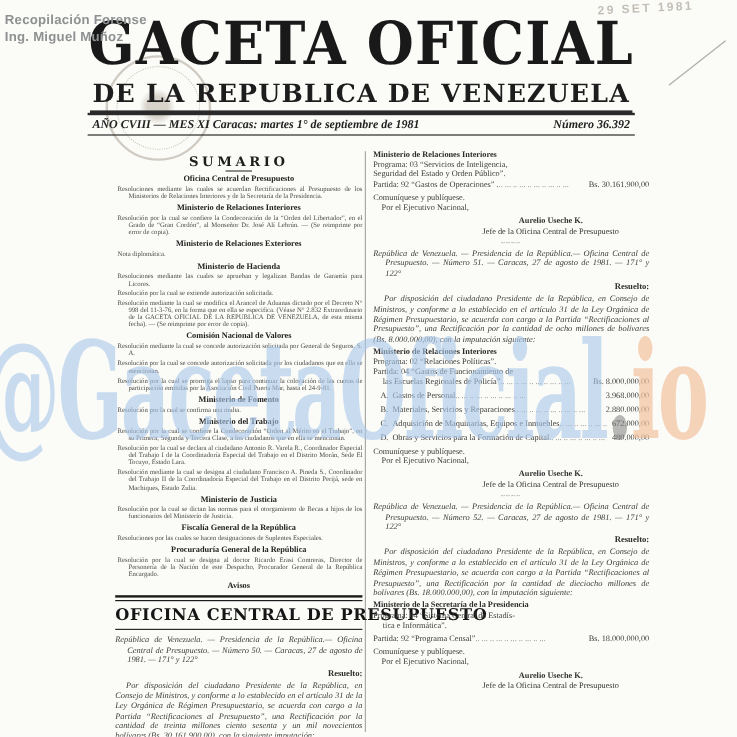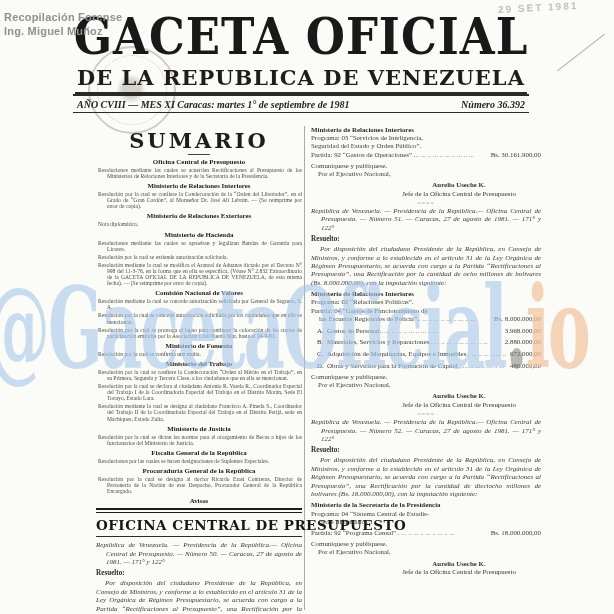--- a/index.html
+++ b/index.html
@@ -33,35 +33,35 @@
           letter-spacing:1px;color:#1d1d1d;margin-top:-3px;}
   .edition-bar{margin-top:4px;border-top:2px solid #2a2a2a;border-bottom:1px solid #2a2a2a;
           box-shadow:0 -4px 0 -2px #2a2a2a;
           display:flex;justify-content:space-between;align-items:baseline;
           padding:3px 4px 2px;font-weight:bold;font-size:10px;color:#222;font-style:italic;}
   
   .vdivider{position:absolute;left:304px;top:126px;bottom:4px;width:1px;background:rgba(90,90,90,.5);}
   .leftcol{position:absolute;left:96px;top:128px;width:206px;z-index:3;}
   .rightcol{position:absolute;left:311px;top:126px;width:230px;z-index:3;}
   
-  .sum-title{text-align:center;font-family:"DejaVu Serif",serif;font-weight:bold;font-size:21px;
+  .sum-title{text-align:center;font-family:"DejaVu Serif",serif;font-weight:bold;font-size:11px;
           letter-spacing:3px;color:#1d1d1d;}
   .sum-title-rule{width:22px;margin:1px auto 3px;border-top:1px solid #444;}
   .sum-head{font-size:6.9px;font-weight:bold;text-align:center;margin:3px 0 1.5px;color:#222;}
   .sum-entry{font-size:5.6px;line-height:6.1px;text-align:justify;color:#4c4c4c;
           margin:2px 0;padding-left:11px;text-indent:-9px;}
   
   .sep-thick{margin-top:4px;border-top:2.5px solid #1b1b1b;border-bottom:1px solid #1b1b1b;height:2px;}
   .ocp-title{font-family:"DejaVu Serif",serif;font-weight:bold;font-size:13.5px;text-align:center;
           letter-spacing:.5px;color:#161616;padding:4px 0 3px;border-bottom:1px solid #2a2a2a;
           margin-bottom:4px;white-space:nowrap;}
   .para{font-size:7px;line-height:8.4px;text-align:justify;color:#3b3b3b;font-style:italic;}
   .hang{padding-left:10px;text-indent:-10px;margin-bottom:2px;}
   .ind{text-indent:9px;}
-  .resuelto{text-align:left;font-weight:bold;font-size:7.2px;margin:3px 0 2px;color:#2c2c2c;}
+  .resuelto{text-align:right;font-weight:bold;font-size:7.2px;margin:3px 0 2px;color:#2c2c2c;}
   
   .r-ministry{font-weight:bold;font-size:6.9px;line-height:8.2px;color:#2c2c2c;}
   .r-line{font-size:6.9px;line-height:8.2px;color:#3b3b3b;}
   .amount-row{display:flex;align-items:flex-end;font-size:6.9px;line-height:8.2px;color:#3b3b3b;}
   .amount-row .lbl{white-space:nowrap;}
   .leader{flex:1;overflow:hidden;white-space:nowrap;color:#8a8a8a;min-width:8px;}
   .leader::after{content:" .. ... .. ... .. ... .. ... .. ...";}
   .amt{margin-left:4px;white-space:nowrap;}
   .item-row{display:flex;align-items:flex-end;font-size:6.9px;line-height:8.2px;color:#3b3b3b;
           margin:3.5px 0 0 6px;}

